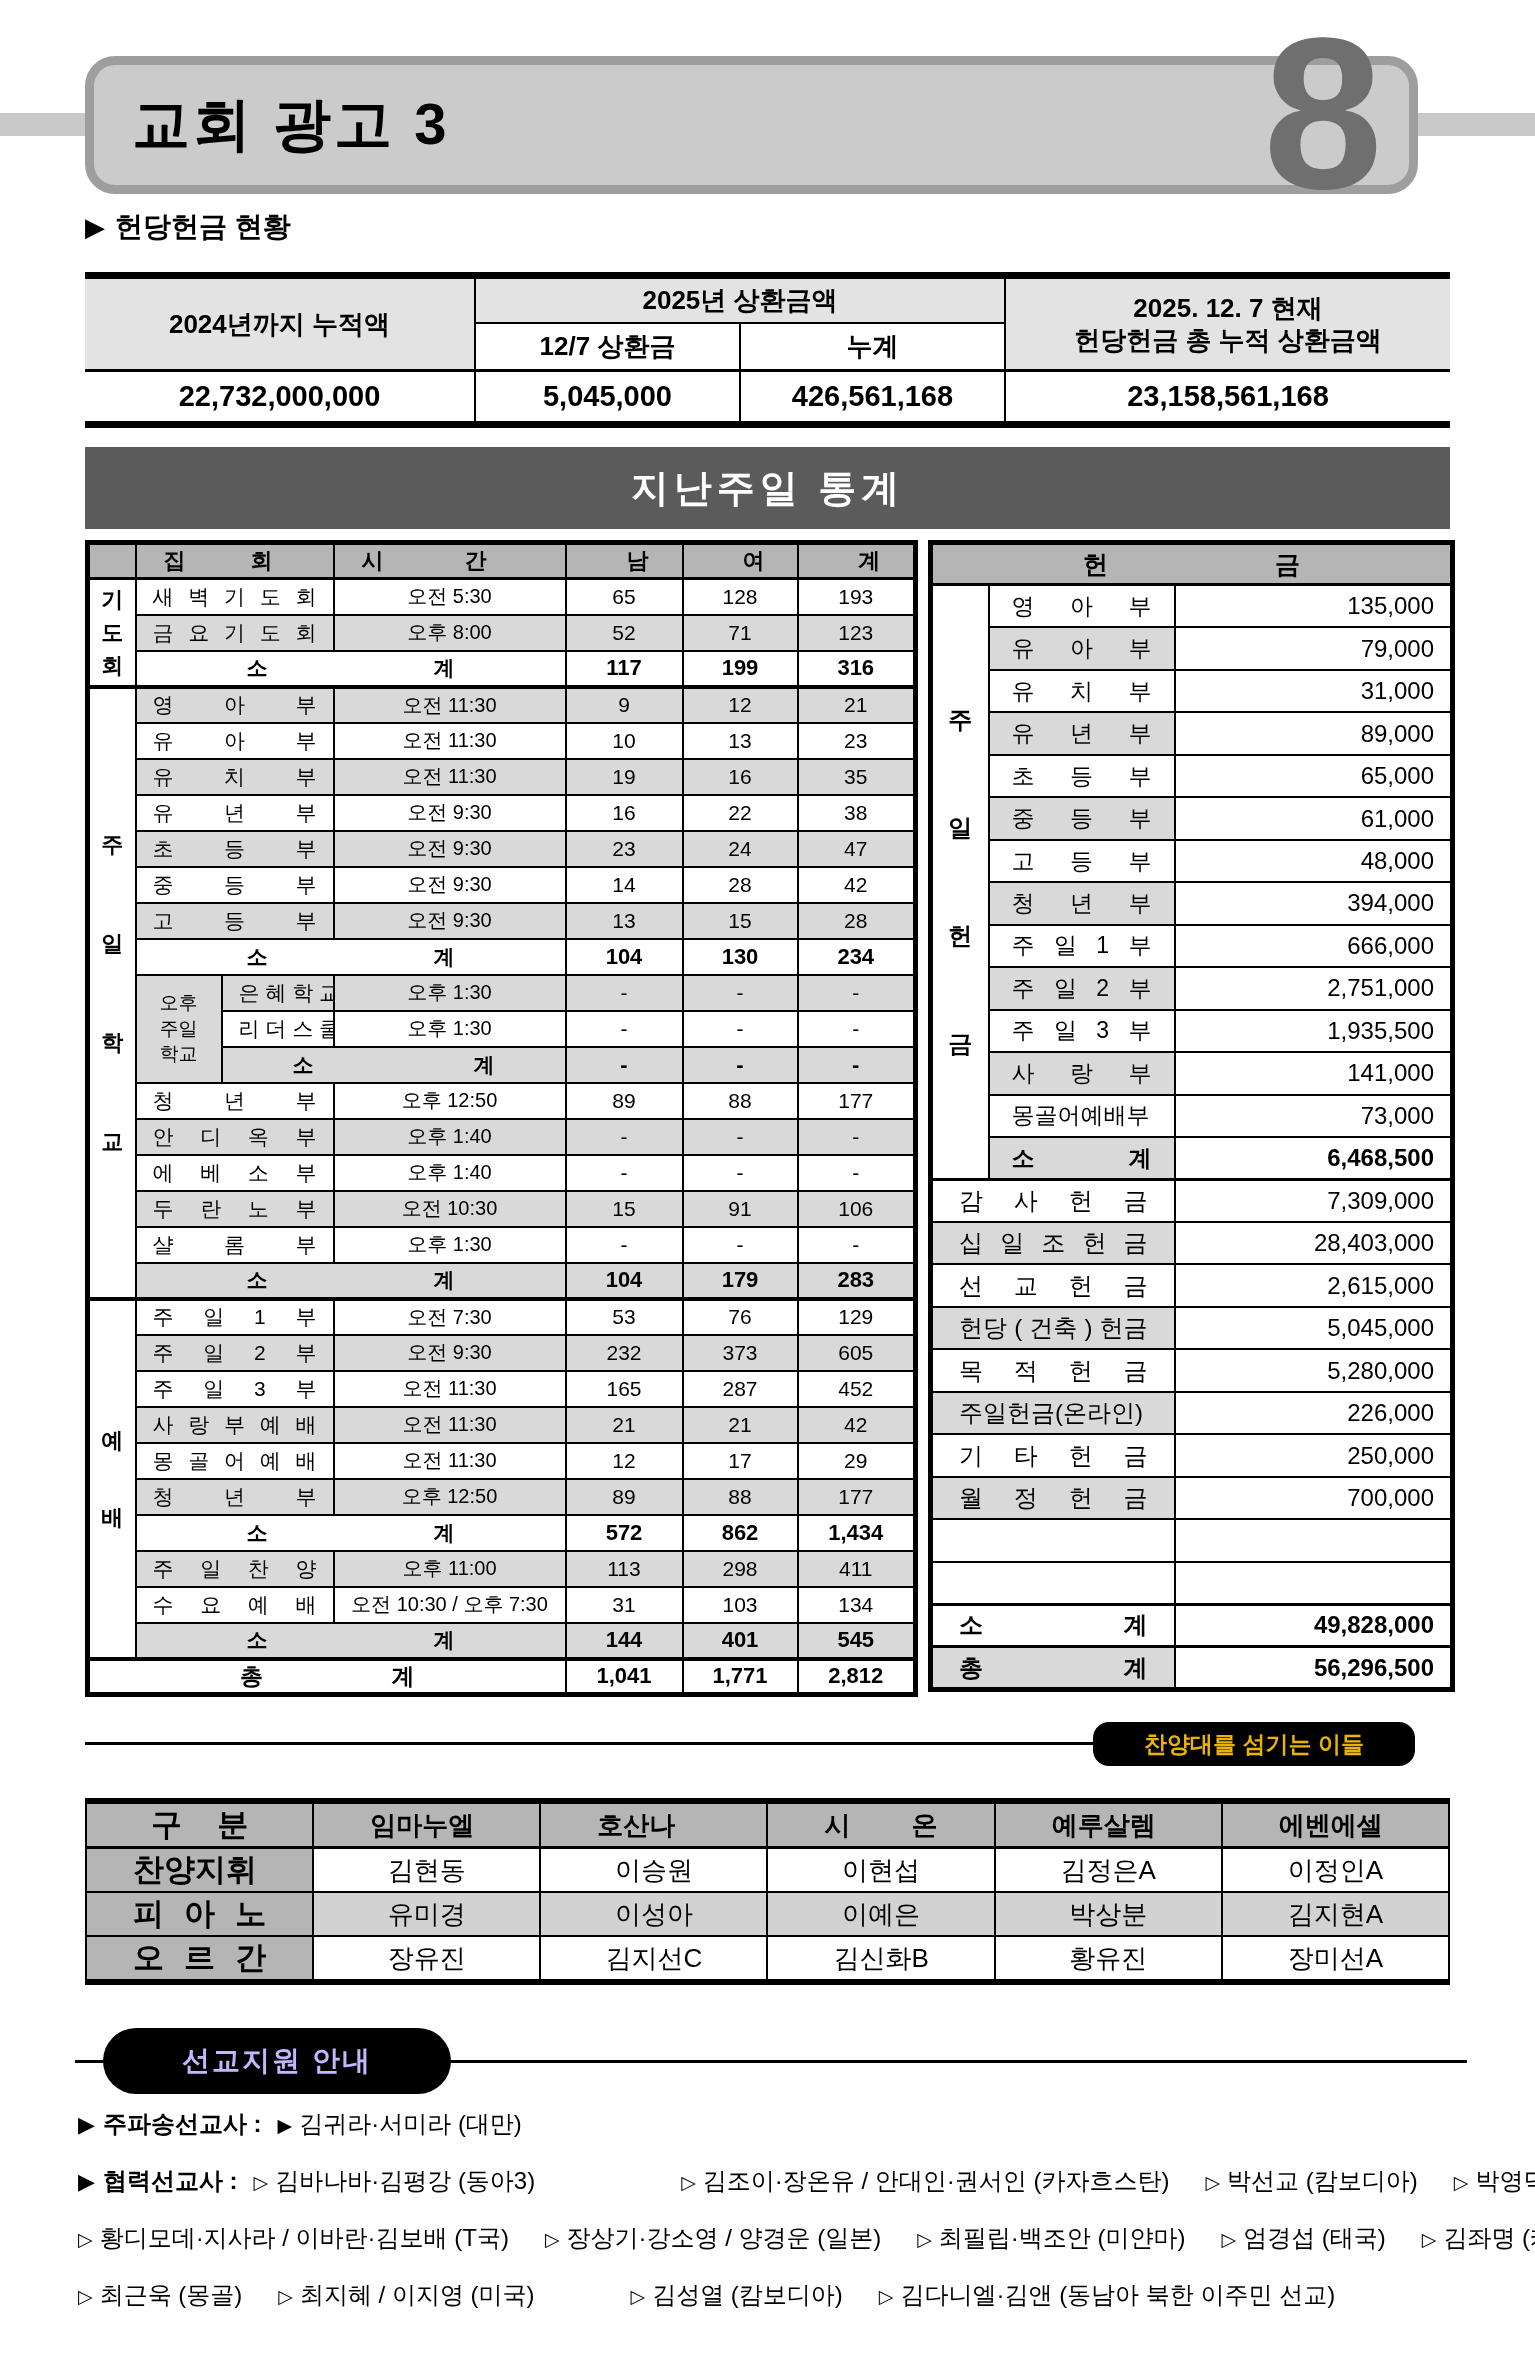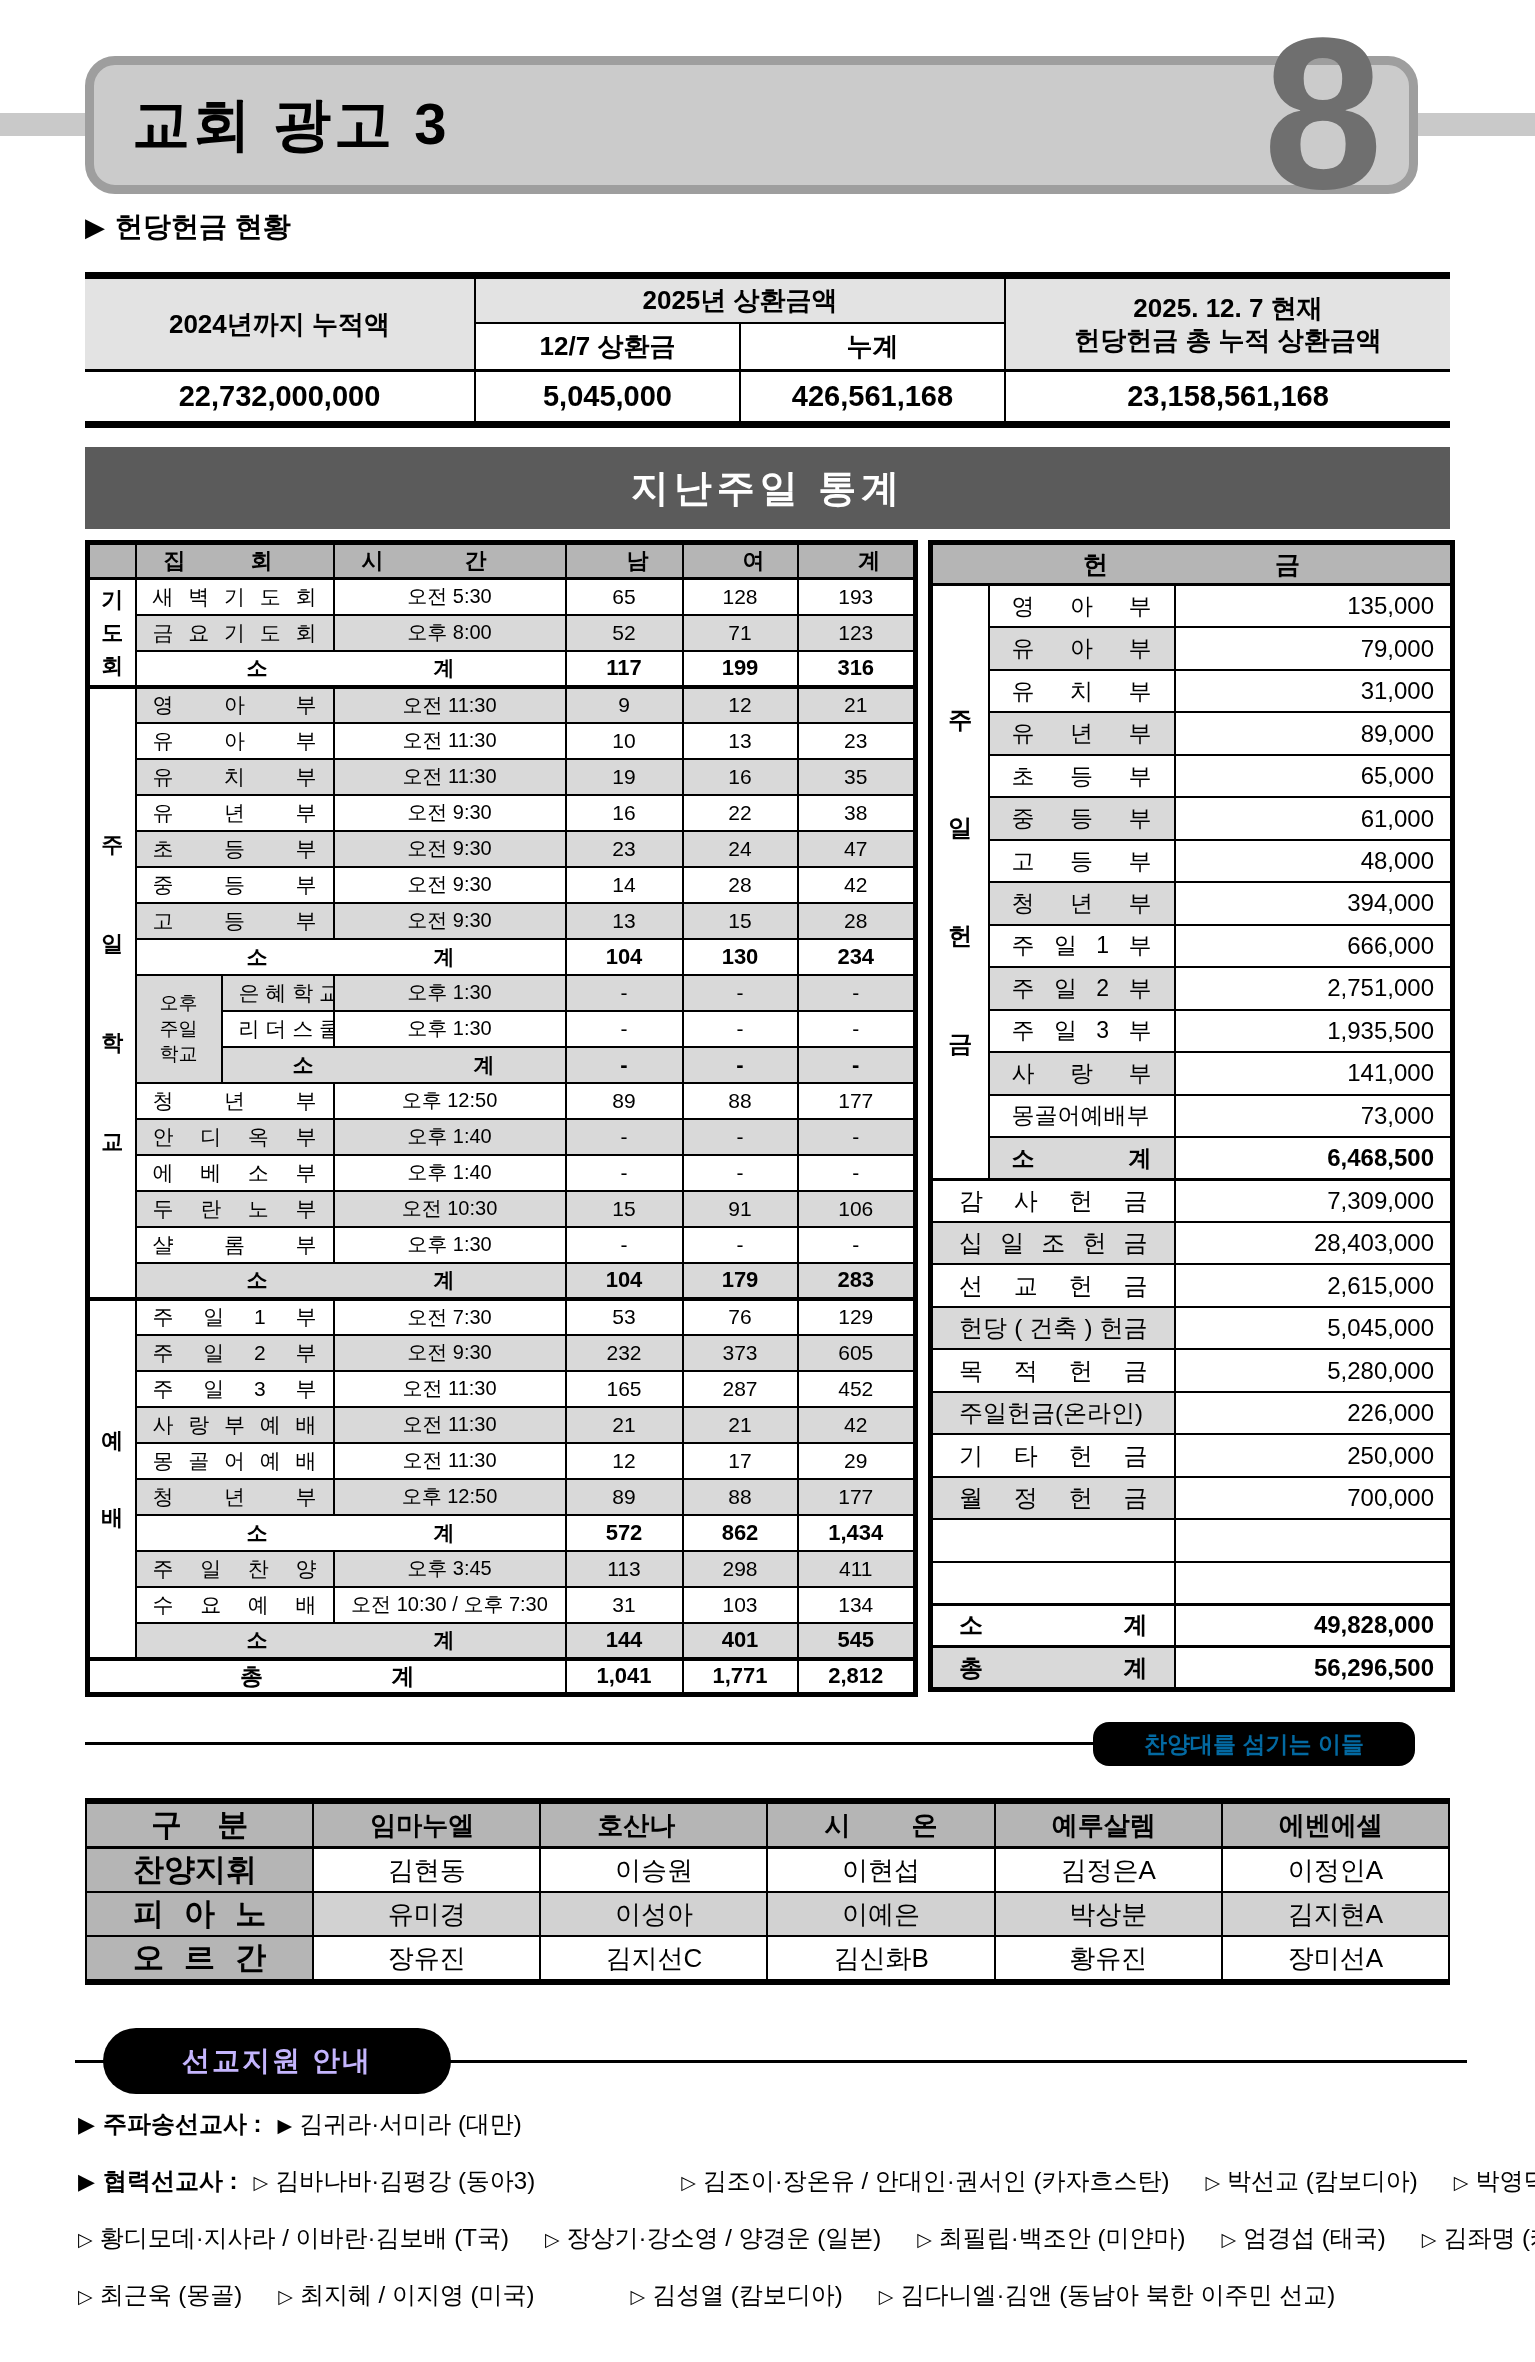--- a/index.html
+++ b/index.html
@@ -66,21 +66,21 @@
   .off td.vlabel { font-size:24px; }
   .att td.sublabel { background:#d9d9d9 !important; font-size:19px; white-space:pre-line; line-height:1.35; padding:0; }
   .off td.name { padding:0 22px; font-size:23px; }
   .off td.wname{ padding:0 26px; font-size:24px; }
   .off td.val  { text-align:right; padding-right:16px; background:#fff !important; }
   .off tr.sum td { font-weight:bold; }
   .off td.hoff { padding:0 150px; font-size:25px; }
 
   
   .choir-line  { position:absolute; left:85px; top:1742px; width:1330px; height:3px; background:#000; }
-  .choir-badge { position:absolute; left:1093px; top:1722px; width:322px; height:44px; background:#000; color:#0369a1;
+  .choir-badge { position:absolute; left:1093px; top:1722px; width:322px; height:44px; background:#000; color:#eab308;
                  border-radius:16px; display:flex; align-items:center; justify-content:center;
                  font-size:23px; font-weight:bold; }
   .choir { position:absolute; left:85px; top:1798px; width:1365px; height:180px; border-collapse:collapse;
            table-layout:fixed; border-top:6px solid #000; border-bottom:6px solid #000;
            border-left:2px solid #000; border-right:2px solid #000; }
   .choir td { border:2px solid #000; text-align:center; vertical-align:middle; font-size:26px; white-space:nowrap; }
   .choir tr { height:44px; }
   .choir tr.hdr td { background:#b5b5b5; font-weight:bold; border-bottom:3px solid #000; }
   .choir td.lbl { background:#b5b5b5; font-weight:bold; font-size:31px; padding:0 46px; }
   .choir td.corner { padding:0 64px; }
@@ -358,21 +358,21 @@
           <td class="num">177</td>
         </tr>
         <tr class="bld">
           <td class="st dist" colspan="3">소 계</td>
           <td class="num">572</td>
           <td class="num">862</td>
           <td class="num">1,434</td>
         </tr>
         <tr class="sh">
           <td class="nm dist" colspan="2">주 일 찬 양</td>
-          <td class="tm">오후 3:45</td>
+          <td class="tm">오후 11:00</td>
           <td class="num">113</td>
           <td class="num">298</td>
           <td class="num">411</td>
         </tr>
         <tr>
           <td class="nm dist" colspan="2">수 요 예 배</td>
           <td class="tm">오전 10:30 / 오후 7:30</td>
           <td class="num">31</td>
           <td class="num">103</td>
           <td class="num">134</td>

